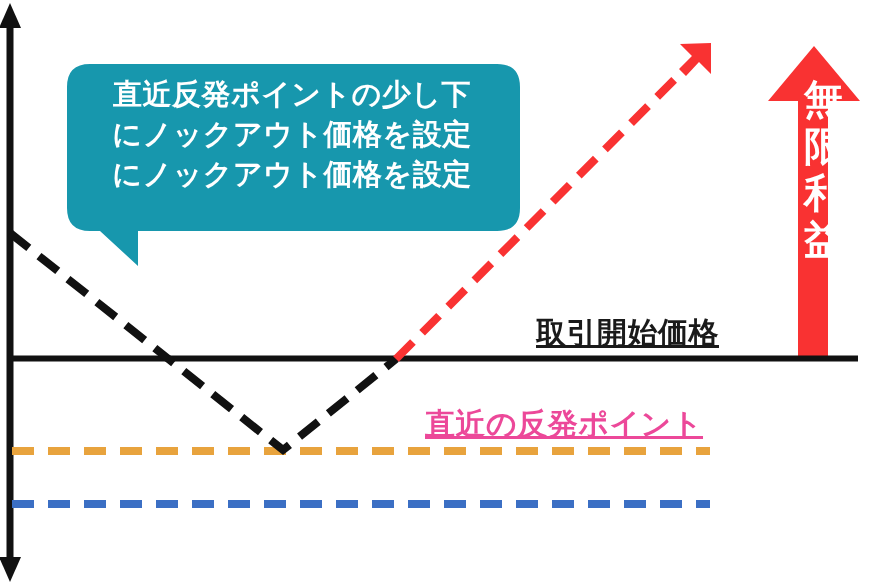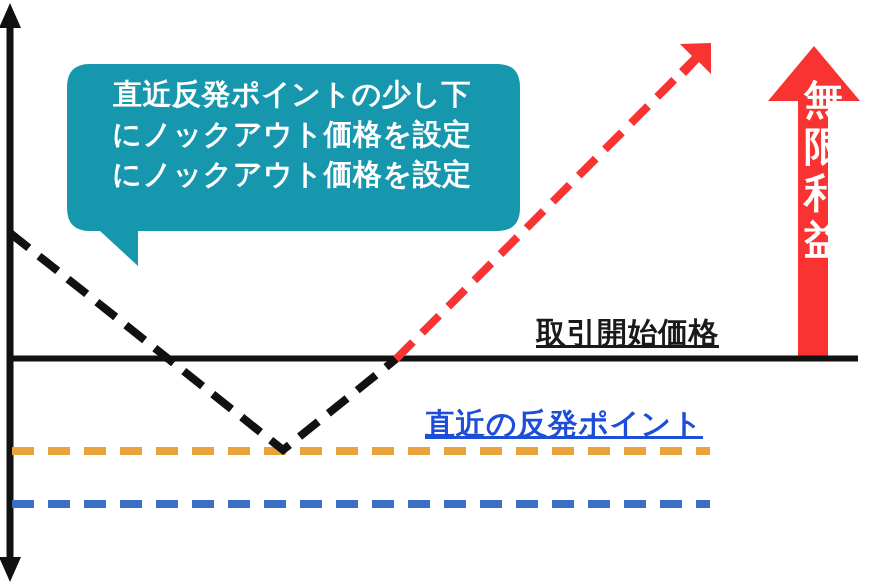--- a/index.html
+++ b/index.html
@@ -34,21 +34,21 @@
   #label-open-price {
     left: 536px;
     top: 313px;
     font-size: 30px;
     color: #1a1a1a;
   }
   #label-rebound {
     left: 425px;
     top: 404px;
     font-size: 30px;
-    color: #1d4ed8;
+    color: #ec4899;
   }
   #label-knockout {
     left: 432px;
     top: 507px;
     font-size: 30px;
     color: #3B6FC4;
   }
   #bubble-text {
     position: absolute;
     left: 72px;

